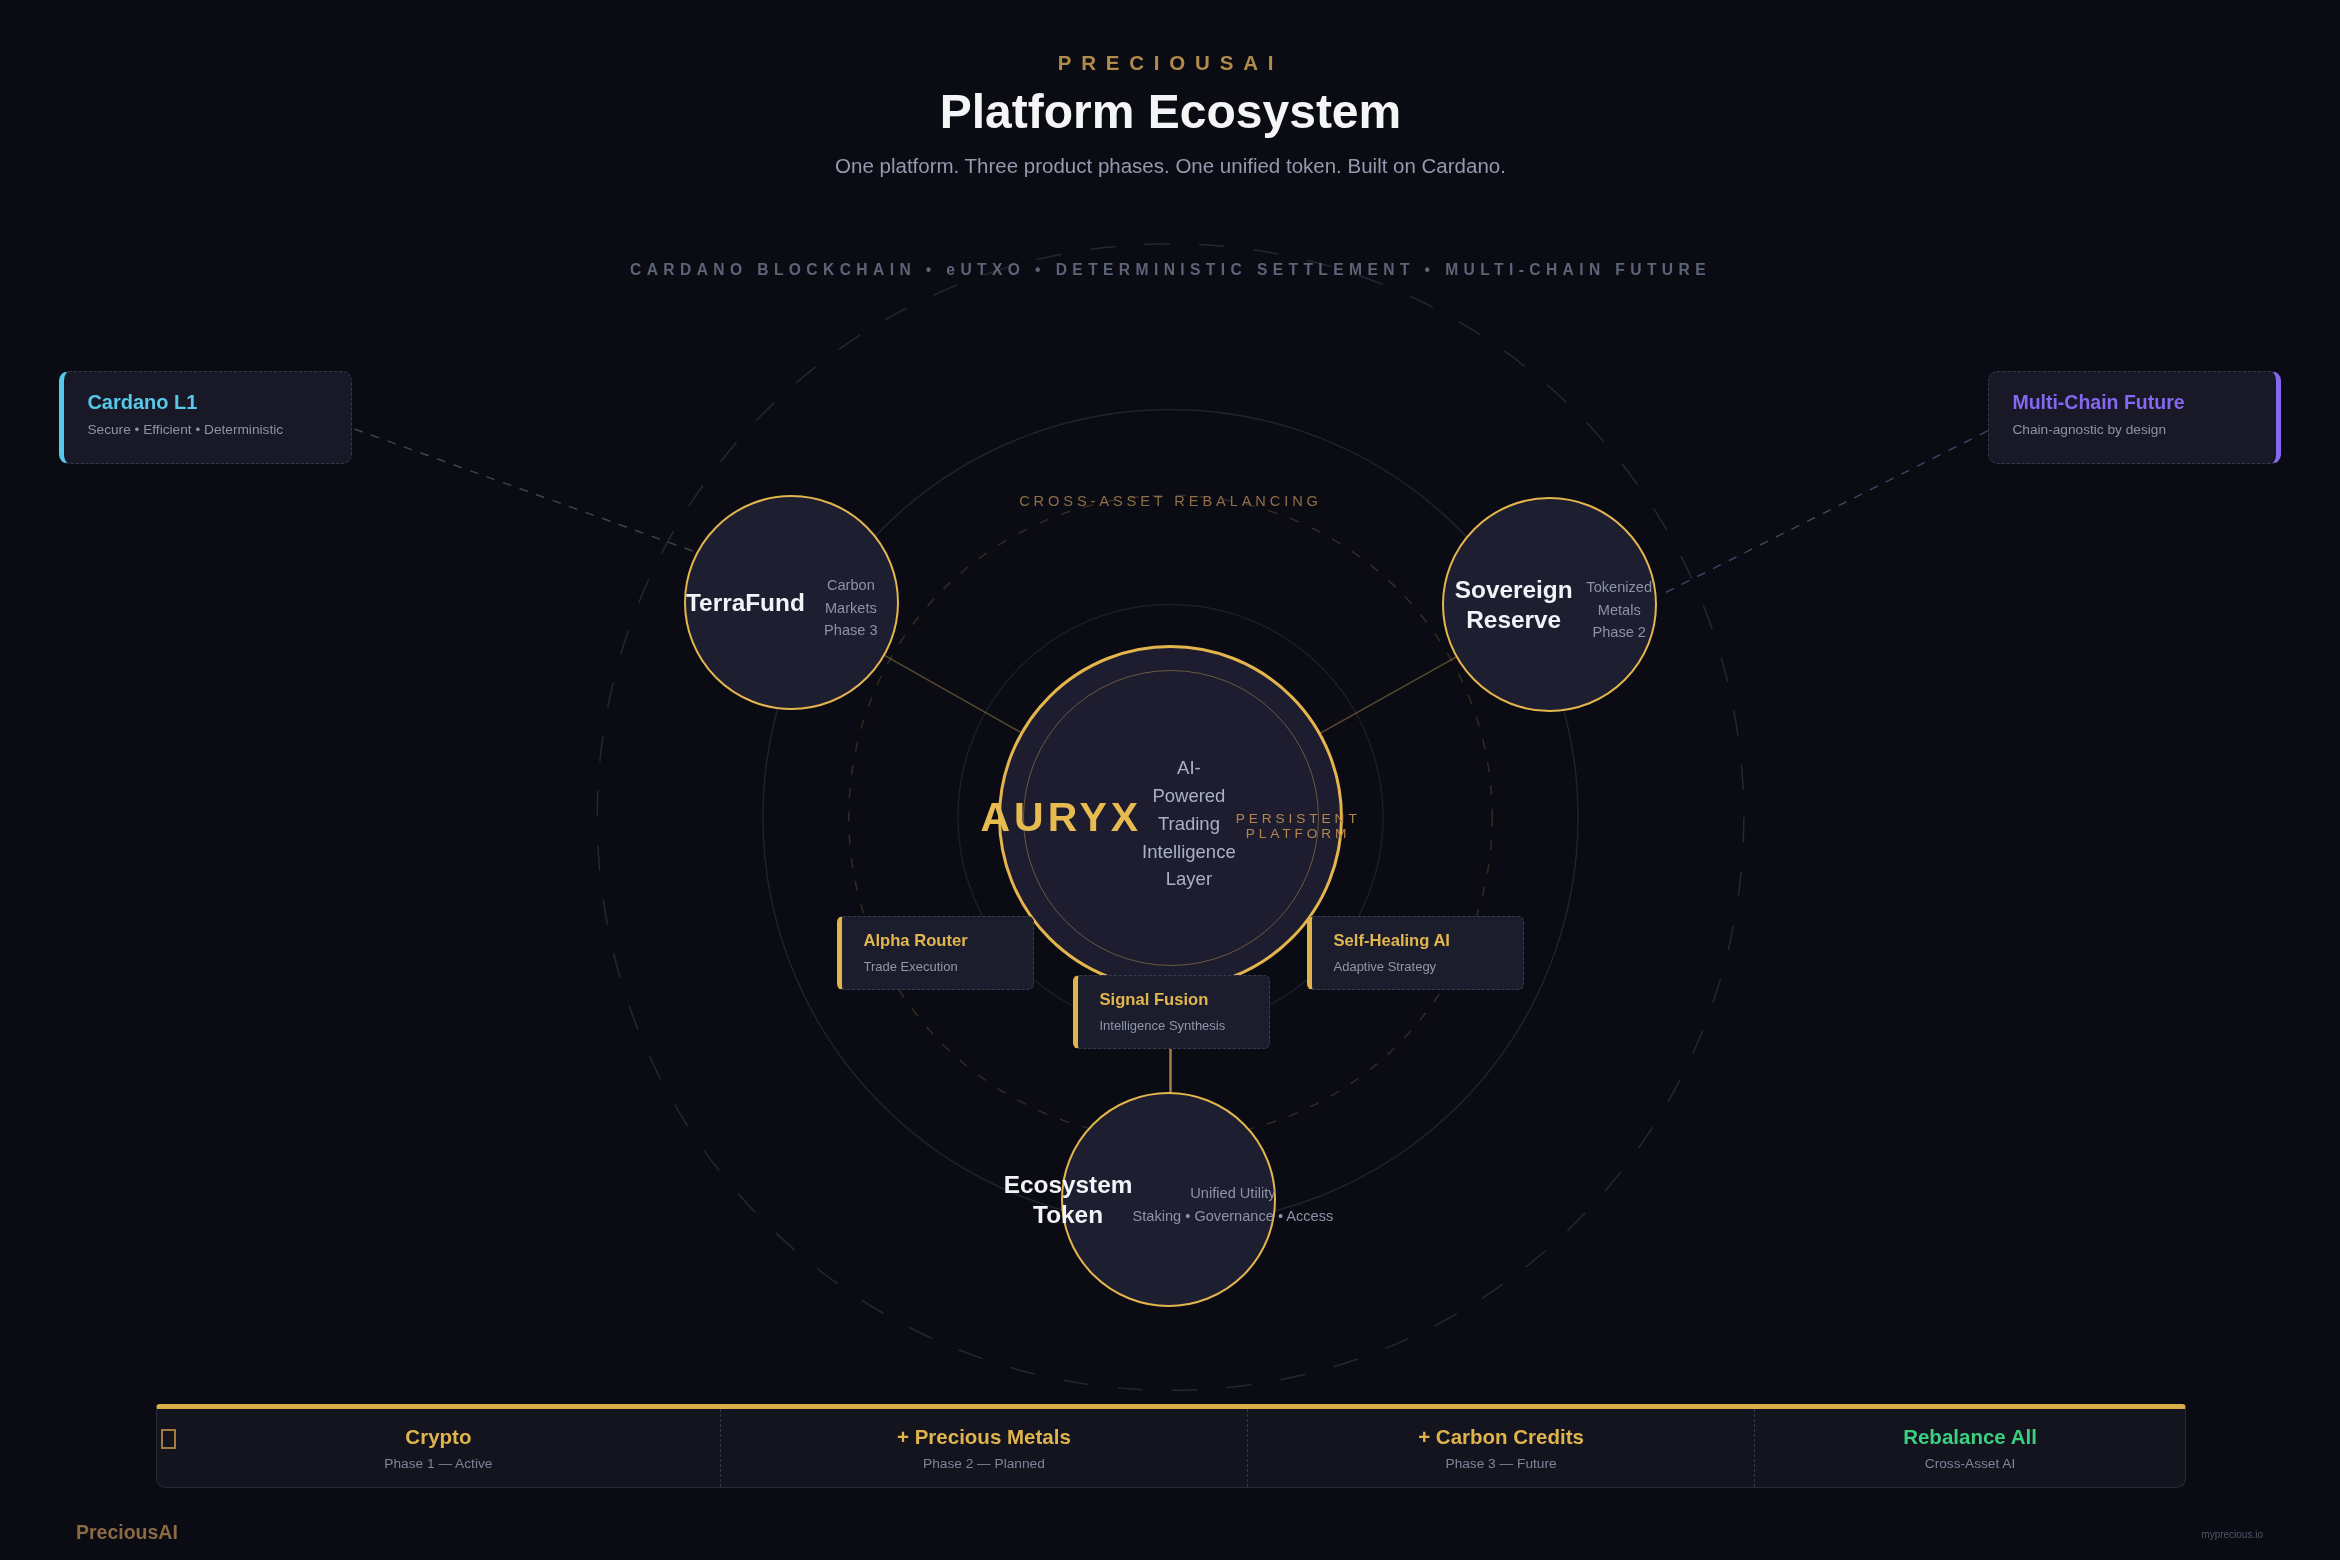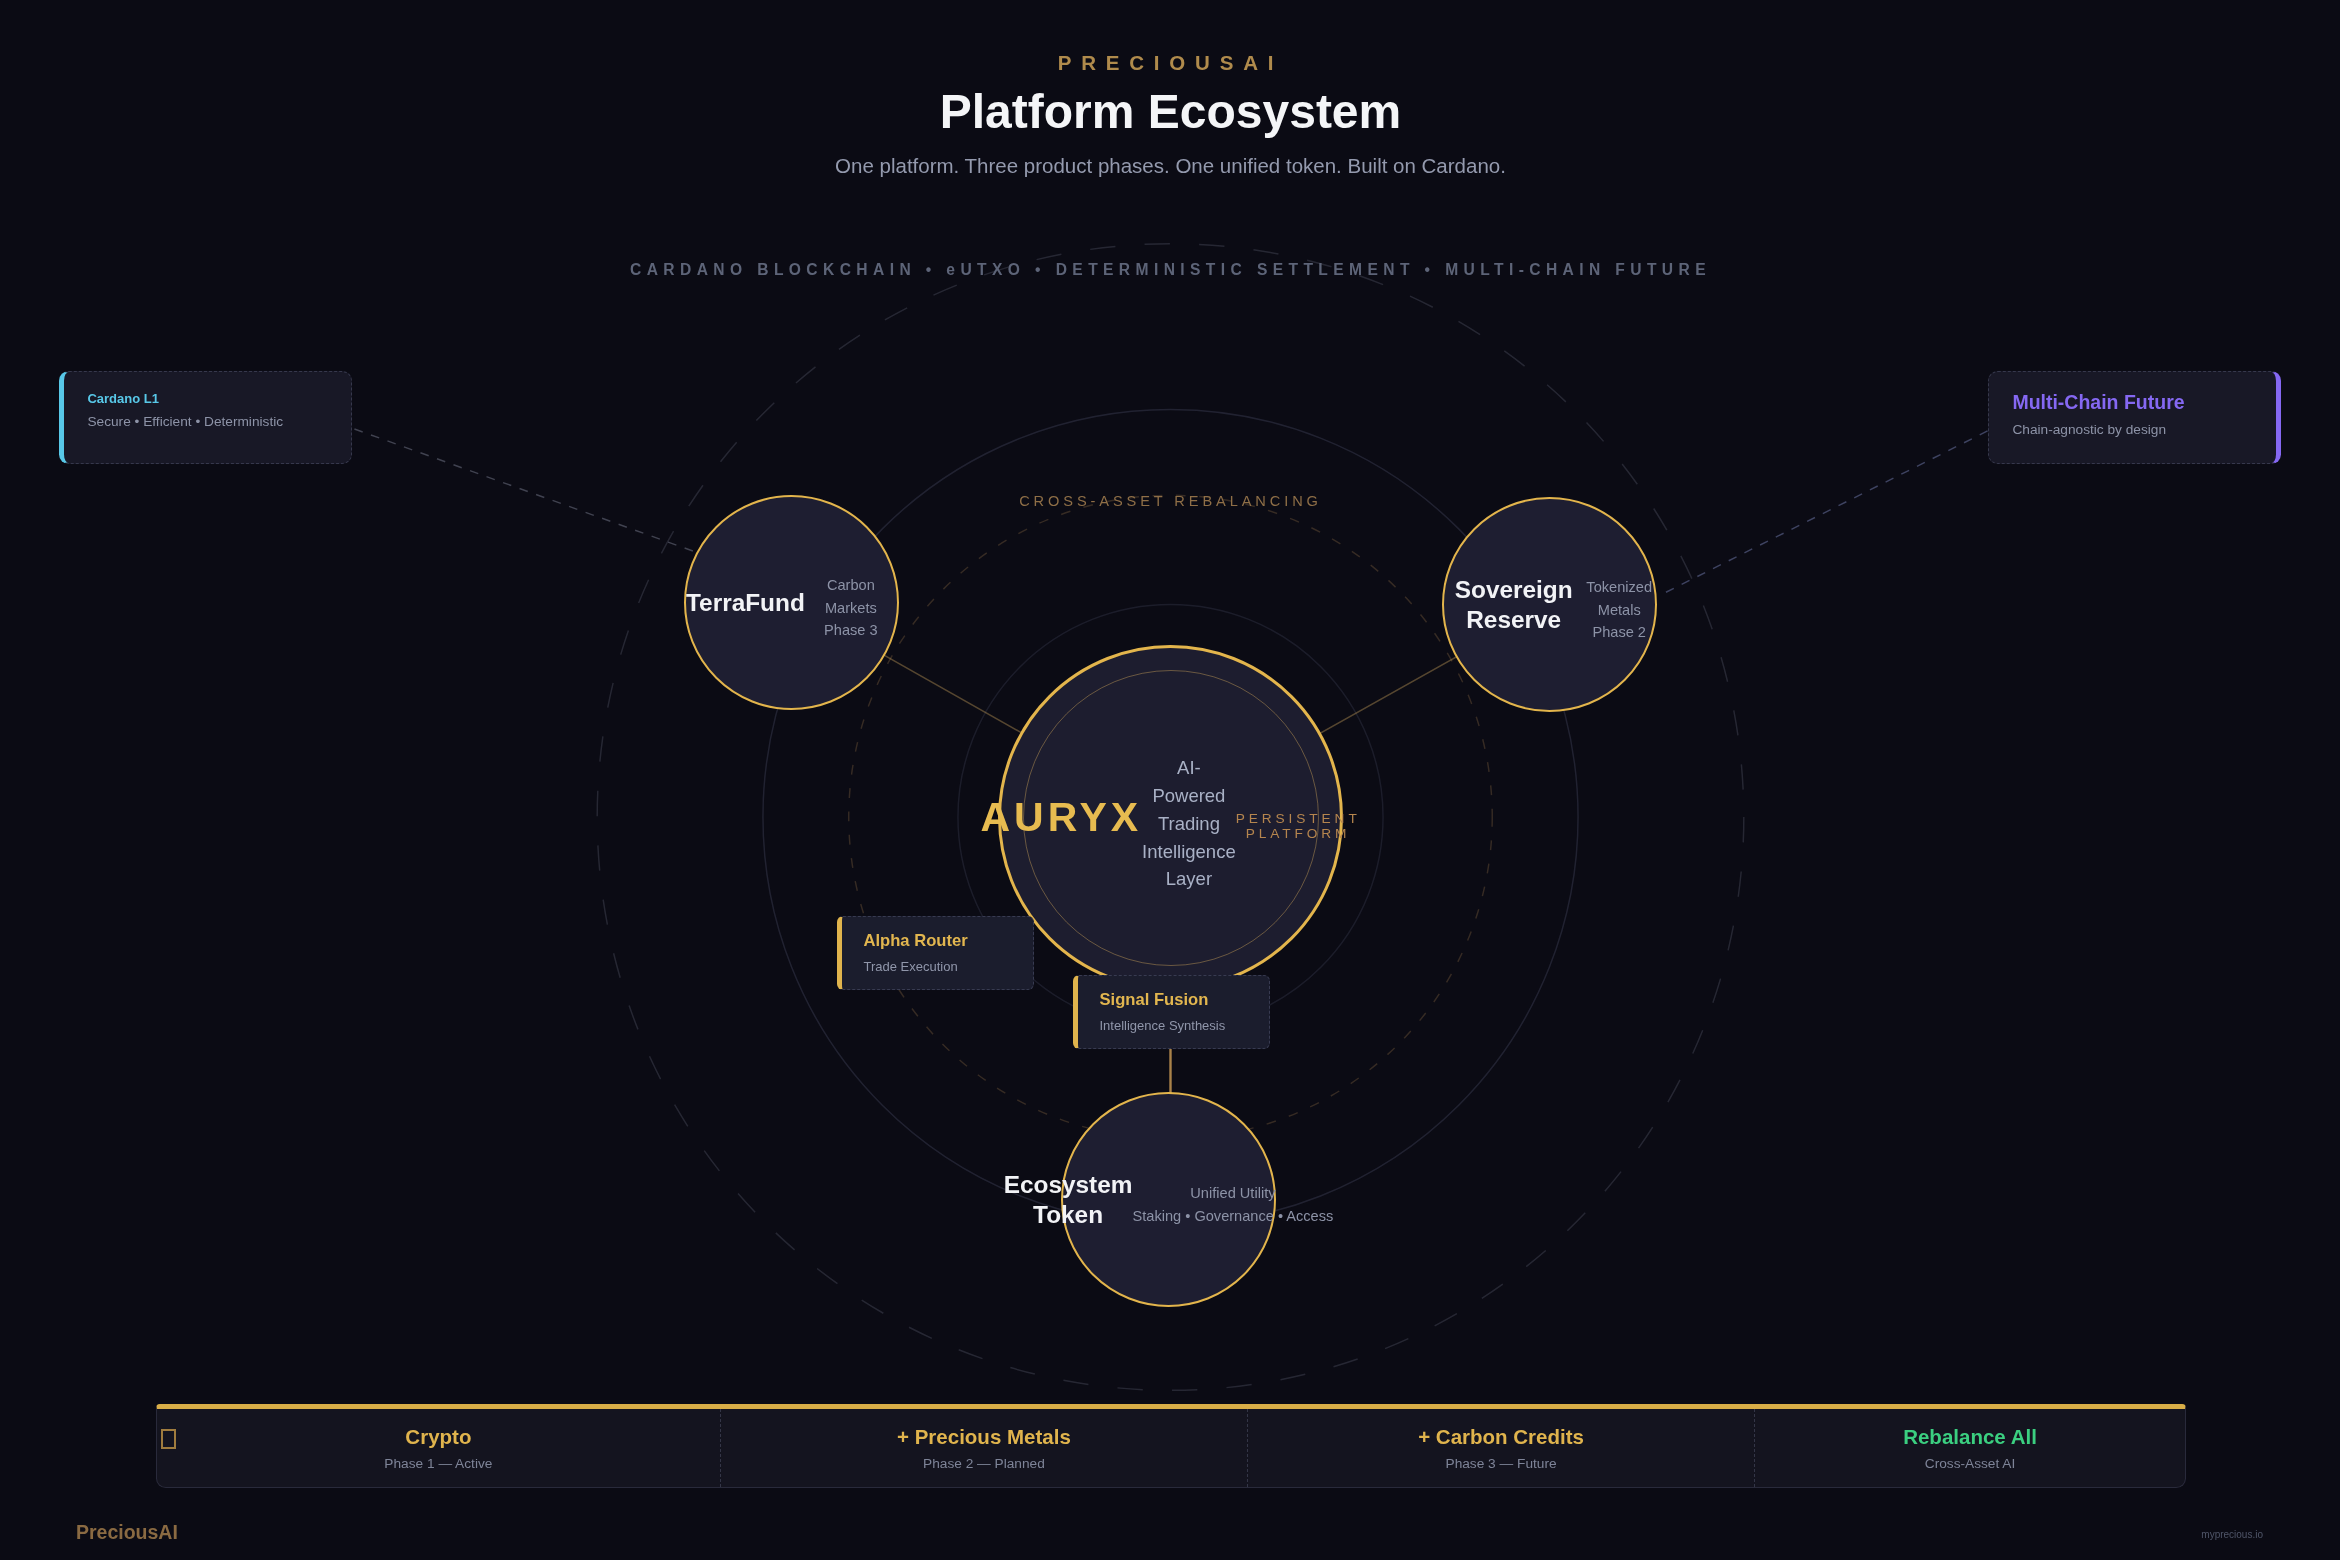--- a/index.html
+++ b/index.html
@@ -59,21 +59,21 @@
   
   .side-card {
     width: 293px; height: 93px;
     background: #181826;
     border: 1px dashed rgba(118,124,158,0.32);
     border-radius: 9.8px;
     padding: 18.5px 23.4px 0 23.4px;
   }
   .side-card.left  { left: 59px;  top: 371px; border-left: 5.9px solid var(--accent-cyan); }
   .side-card.right { left: 1988px; top: 371px; border-right: 5.9px solid var(--accent-purple); }
-  .side-card .sc-title { font-size: 13px; font-weight: bold; }
+  .side-card .sc-title { font-size: 20px; font-weight: bold; }
   .side-card.left  .sc-title { color: var(--accent-cyan); }
   .side-card.right .sc-title { color: var(--accent-purple); font-size: 19.5px; }
   .side-card .sc-sub { margin-top: 8.8px; font-size: 13.7px; color: #8d93a7; }
 
   
   .orbit-label {
     top: 493px; left: 0; width: 100%;
     text-align: center;
     font-size: 14.6px; letter-spacing: 3.9px;
     color: #8f6f47;
@@ -229,20 +229,24 @@
   </div>
 
   <div class="abs feature-card feat-alpha">
     <div class="f-title">Alpha Router</div>
     <div class="f-sub">Trade Execution</div>
   </div>
   <div class="abs feature-card feat-signal">
     <div class="f-title">Signal Fusion</div>
     <div class="f-sub">Intelligence Synthesis</div>
   </div>
+  <div class="abs feature-card feat-heal">
+    <div class="f-title">Self-Healing AI</div>
+    <div class="f-sub">Adaptive Strategy</div>
+  </div>
 
   <div class="abs timeline-bar">
     <span class="glyph-box"></span>
     <div class="phase-seg seg-0">
       <div class="p-label">Crypto</div>
       <div class="p-status">Phase 1 — Active</div>
     </div>
     <div class="phase-seg seg-1">
       <div class="p-label">+ Precious Metals</div>
       <div class="p-status">Phase 2 — Planned</div>

